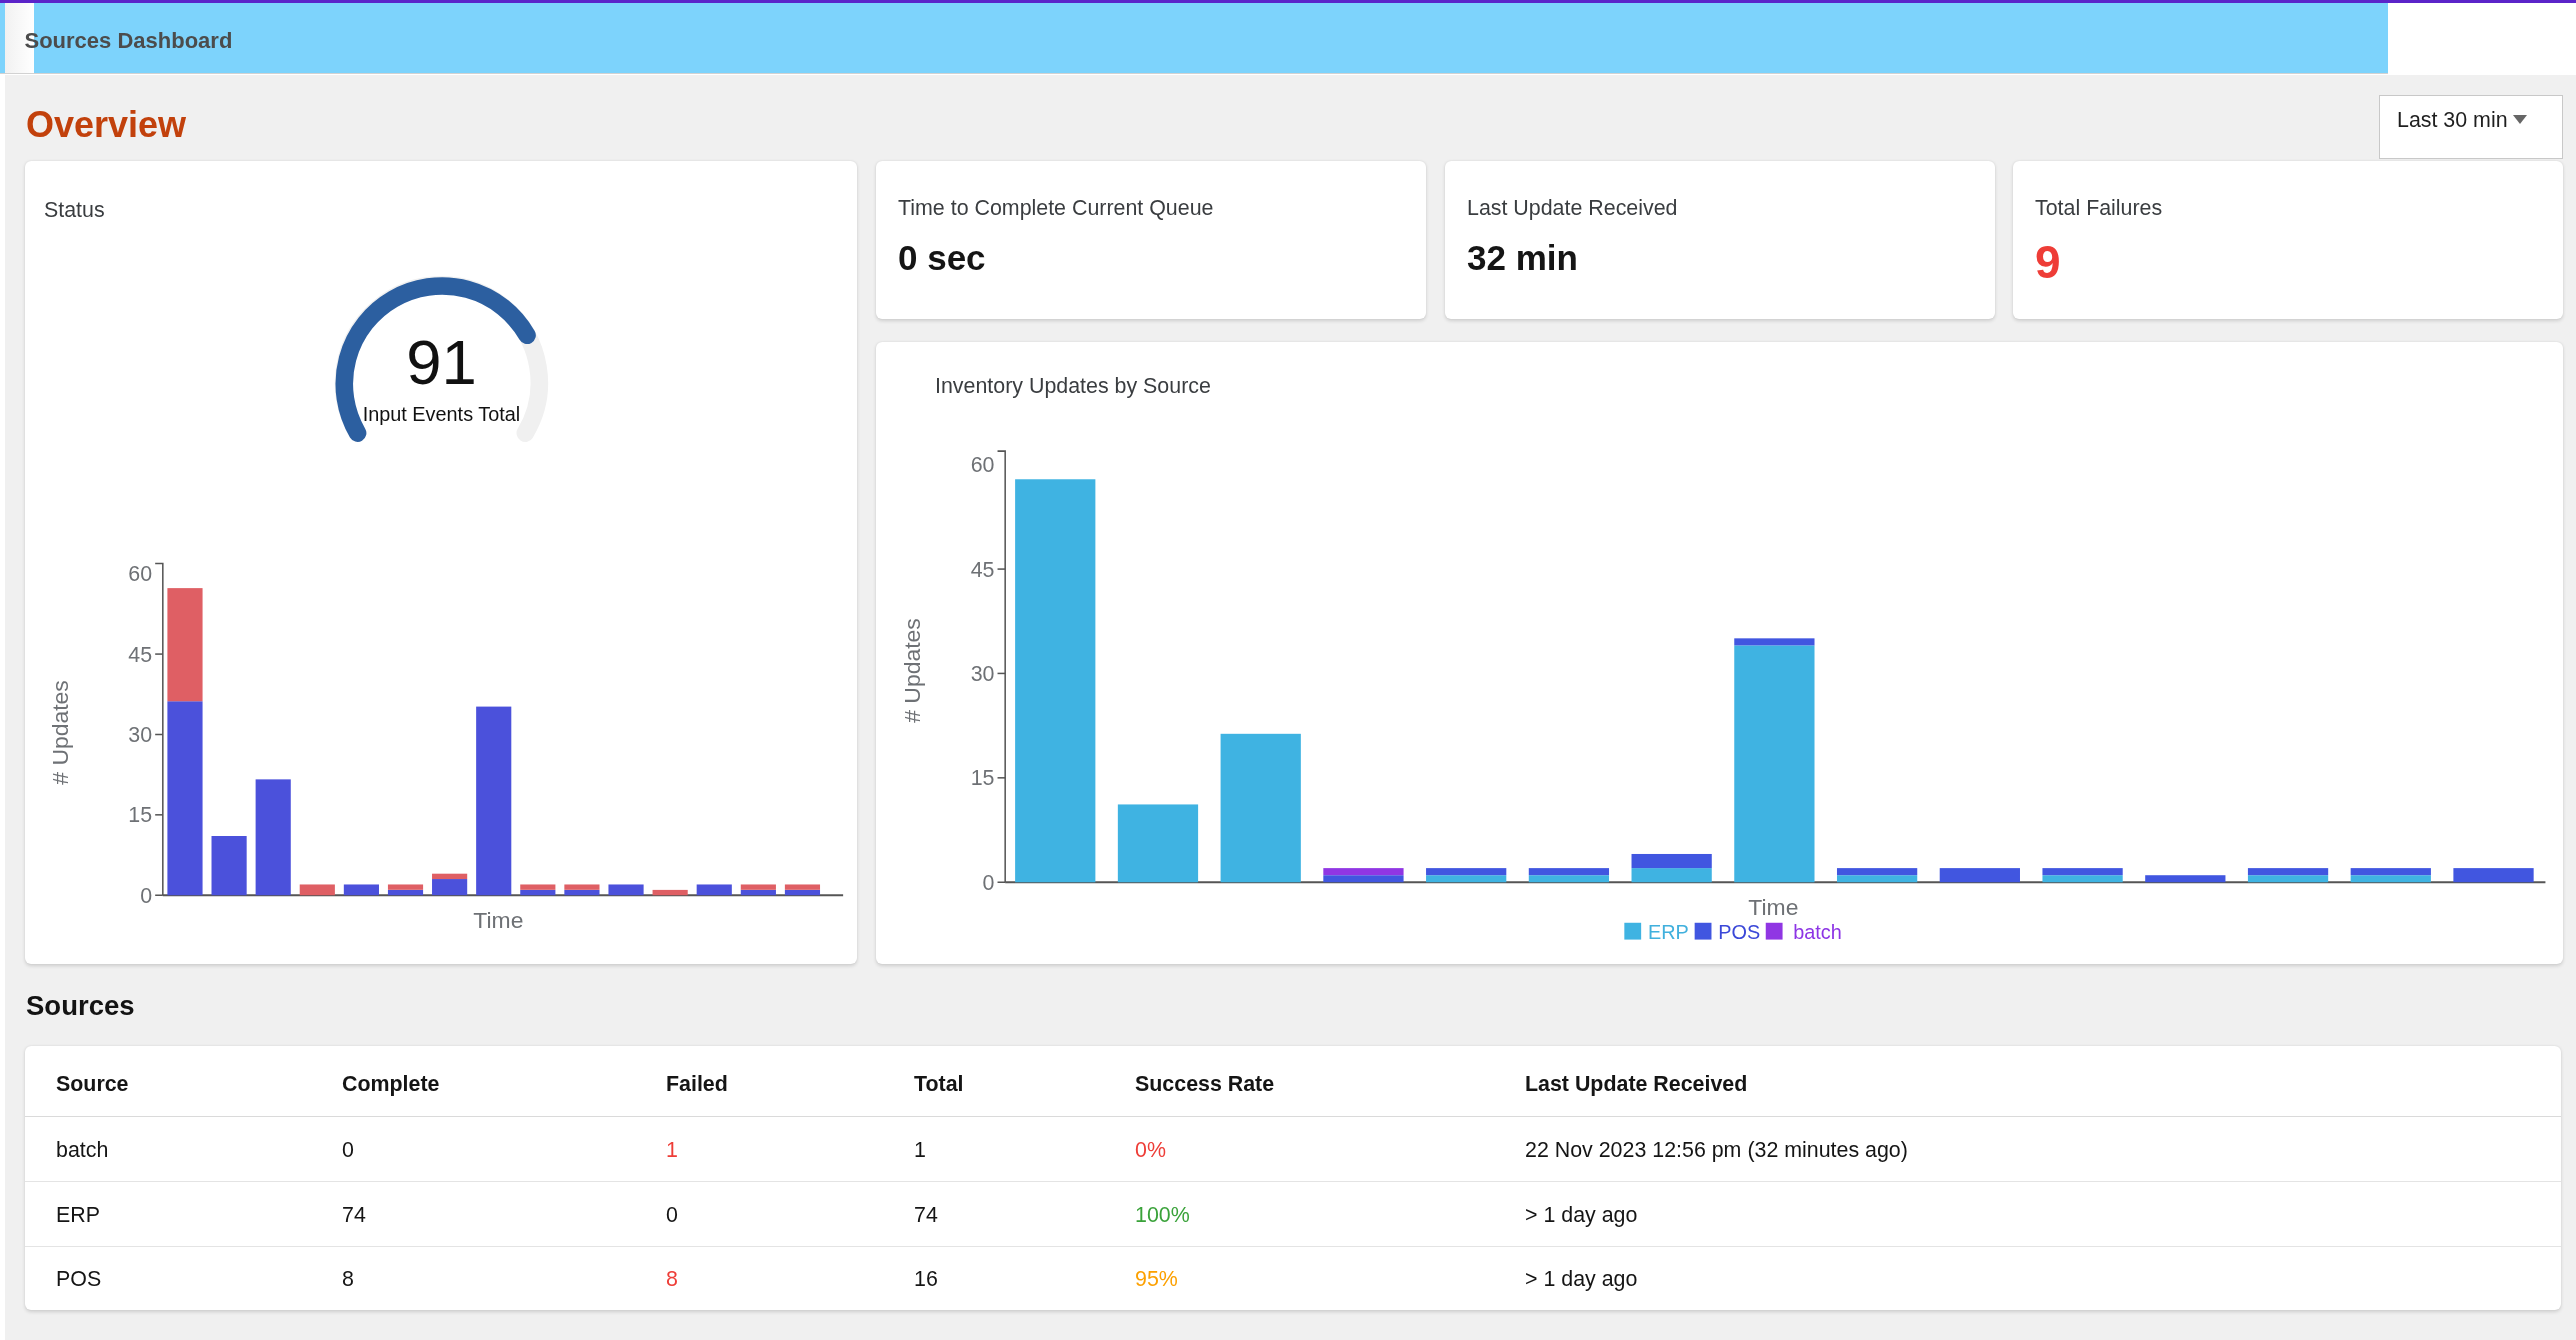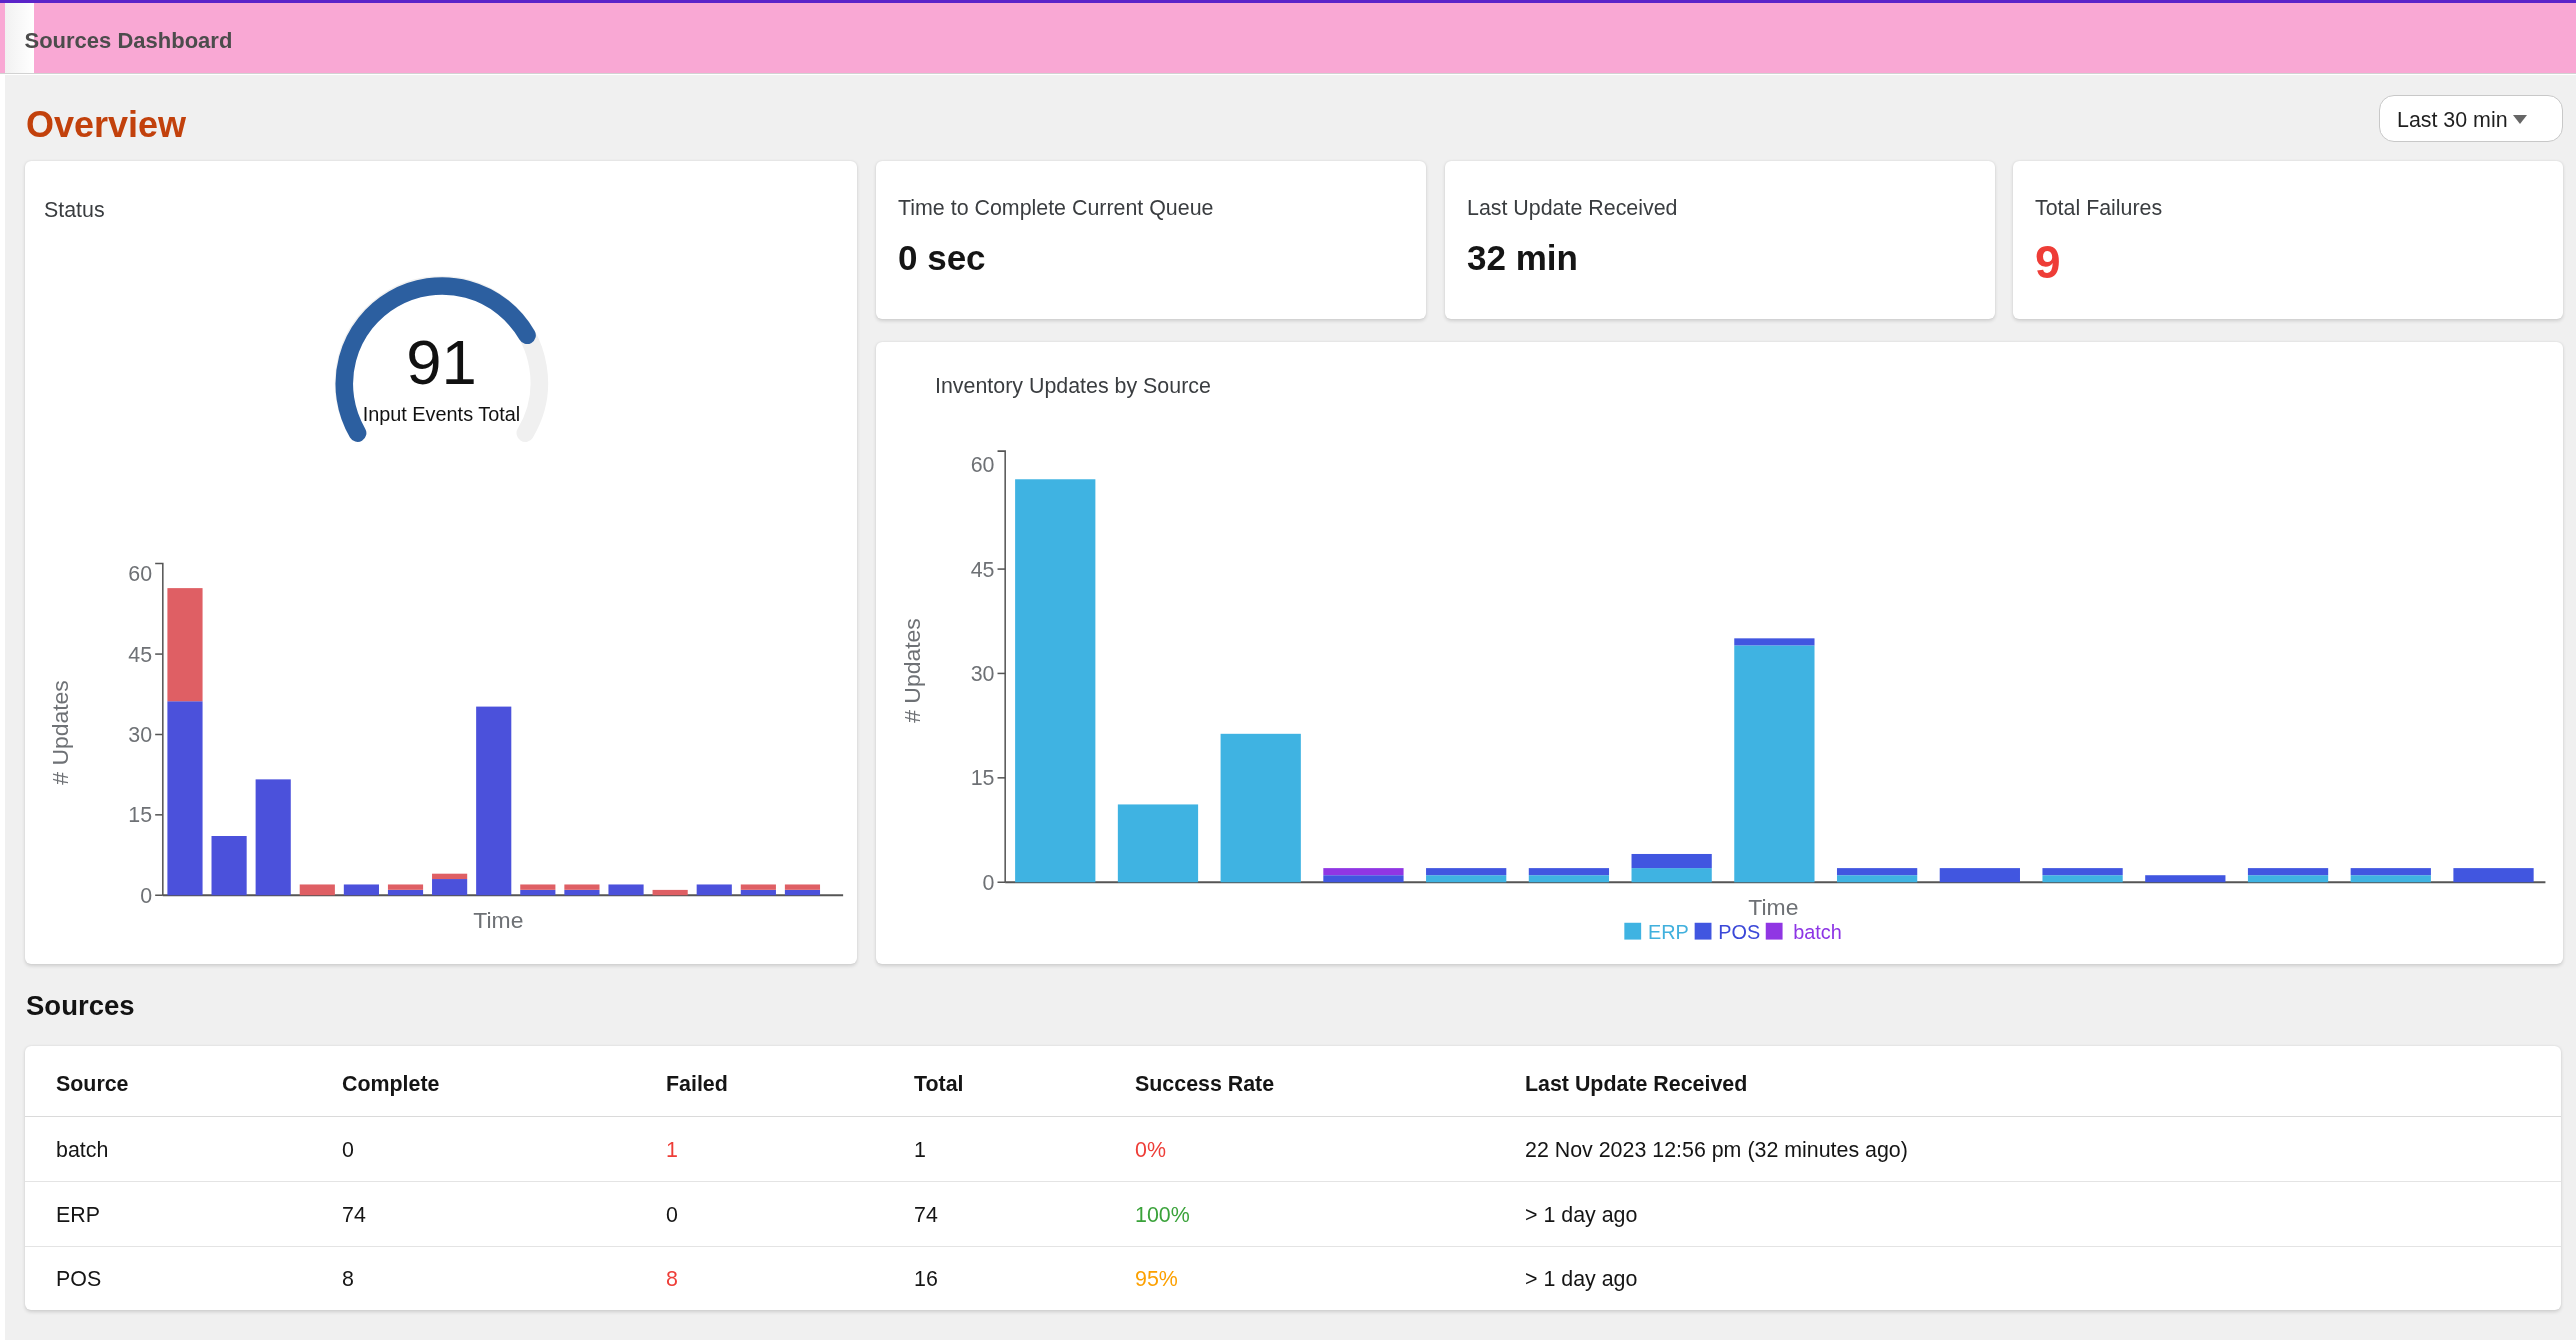--- a/index.html
+++ b/index.html
@@ -4,29 +4,29 @@
 * { margin:0; padding:0; box-sizing:border-box; }
 html,body { width:2576px; height:1341px; background:#fff; font-family:"Liberation Sans", sans-serif; overflow:hidden; }
 .abs { position:absolute; }
 .card { position:absolute; background:#fff; border-radius:6.1px;
   box-shadow:0 1.5px 3.8px rgba(0,0,0,.14), 0 0 1.5px rgba(0,0,0,.08); }
 .ctitle { position:absolute; font-size:21.4px; color:#3a3d40;margin-top:9px; }
 .cvalue { position:absolute; font-size:35px; font-weight:bold; color:#151515; }
 </style></head>
 <body>
 <div class="abs" style="left:0;top:0;width:2576px;height:3.1px;background:#5b24c9"></div>
-<div class="abs" style="left:0;top:3.1px;width:2576px;height:71px;background:#f9a8d4;border-bottom:0.8px solid #d2d2d2">
+<div class="abs" style="left:0;top:3.1px;width:2388px;height:71px;background:#7dd3fc;border-bottom:0.8px solid #d2d2d2">
   <div class="abs" style="left:4.6px;top:0;width:29px;height:70px;background:linear-gradient(90deg,#f1f1f1,#fff)"></div>
   <div class="abs" style="left:24.5px;top:24.5px;font-size:22px;font-weight:bold;color:#4c4c4c">Sources Dashboard</div>
 </div>
 <div class="abs" style="left:4.6px;top:75px;width:2571px;height:1266px;background:#f0f0f0"></div>
 
 <div class="abs" style="left:26px;top:104px;font-size:36px;font-weight:bold;color:#c2410c">Overview</div>
 
-<div class="abs" style="left:2379px;top:95px;width:184px;height:47px;background:#fff;border:1.5px solid #c8c8c8;border-radius:15px;">
+<div class="abs" style="left:2379px;top:95px;width:184px;height:64px;background:#fff;border:1.5px solid #c8c8c8;border-radius:0;">
   <div class="abs" style="left:17px;top:12.2px;font-size:21.4px;color:#1f1f1f">Last 30 min</div>
   <div class="abs" style="left:133px;top:19px;width:0;height:0;border-left:7.6px solid transparent;border-right:7.6px solid transparent;border-top:9.2px solid #666"></div>
 </div>
 
 <div class="card" style="left:24.5px;top:161px;width:832px;height:803px"></div>
 <div class="ctitle" style="left:44px;top:189px">Status</div>
 <svg class="abs" style="left:0;top:0" width="2576" height="994" viewBox="0 0 3370 1300">
 <path d="M 467.8 566.4 A 128.0 128.0 0 1 1 687.2 566.4" fill="none" stroke="#f0f0f0" stroke-width="23" stroke-linecap="round"></path>
 <path d="M 467.8 566.4 A 128.0 128.0 0 1 1 689.5 438.4" fill="none" stroke="#2c5fa0" stroke-width="23" stroke-linecap="round"></path>
 <text x="577.5" y="502" text-anchor="middle" font-size="83" fill="#111">91</text>

